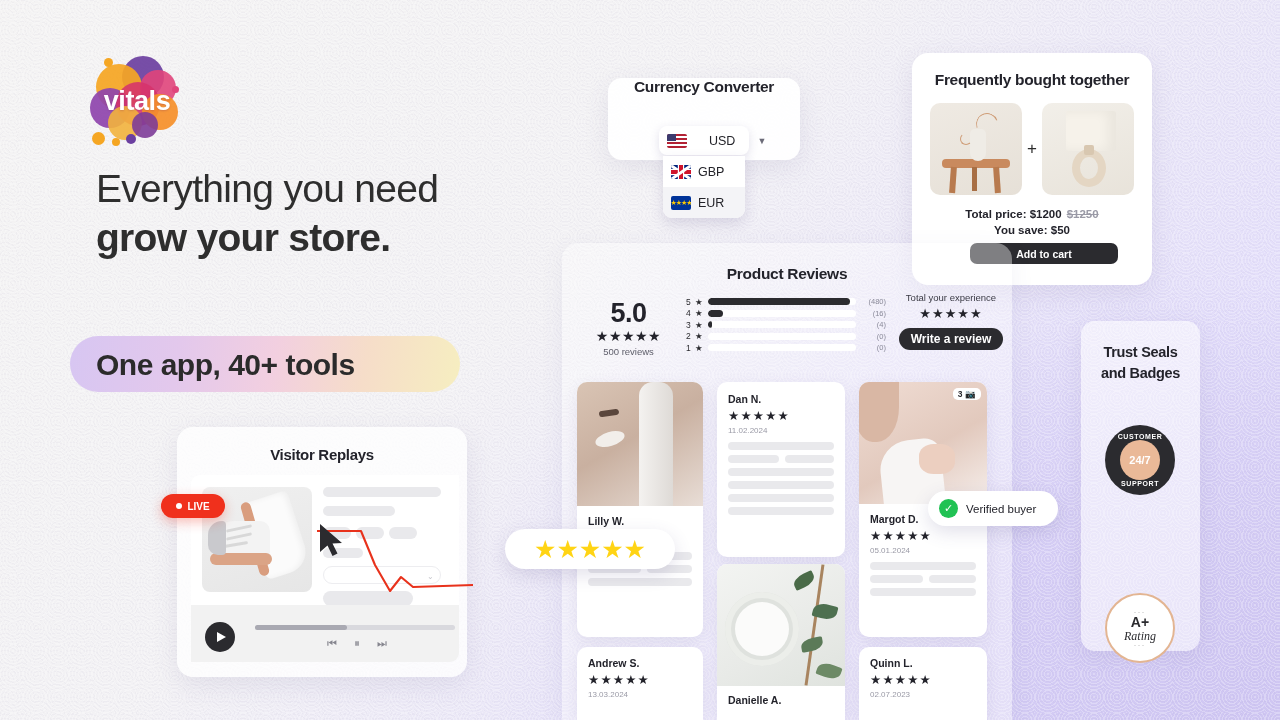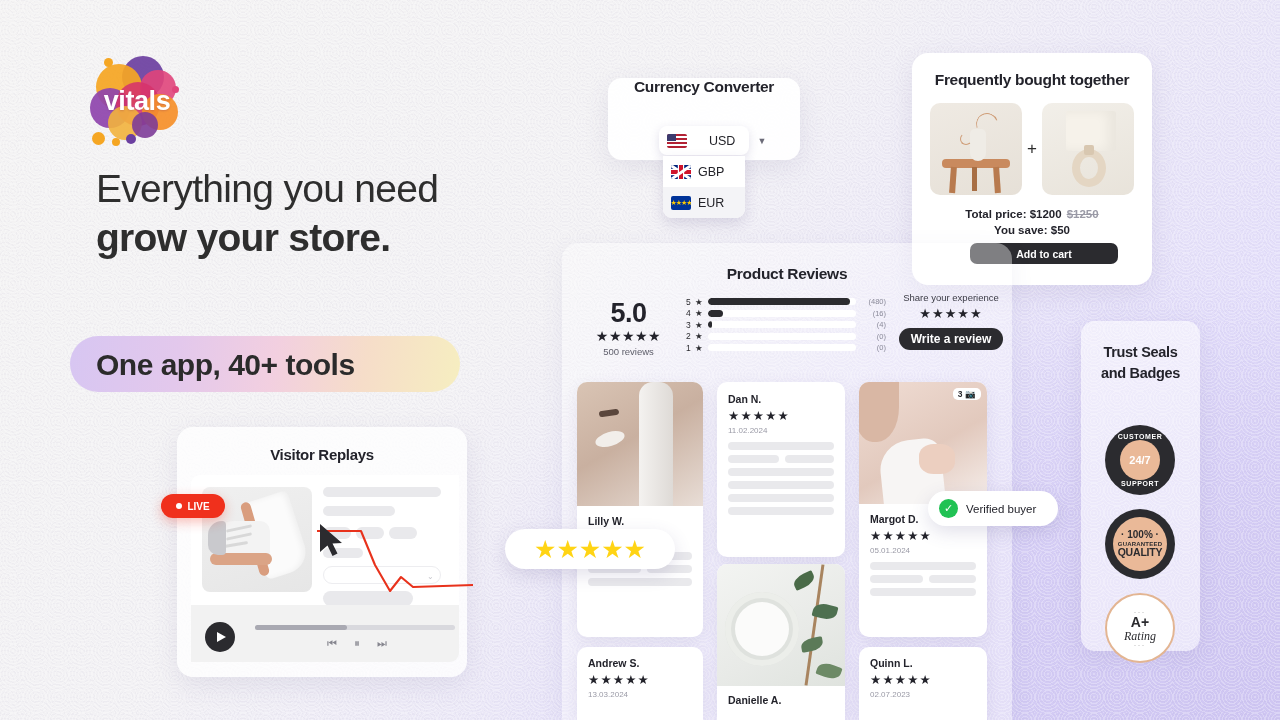--- a/index.html
+++ b/index.html
@@ -315,21 +315,21 @@
         <div class="bar-row">
           <span class="lbl">1</span>
           <span class="st">★</span>
           <span class="bar-track">
             <span class="bar-fill" style="width:0%"></span>
           </span>
           <span class="cval">(0)</span>
         </div>
       </div>
     <div class="share">
-      <div class="lbl">Share your experience</div>
+      <div class="lbl">Total your experience</div>
       <div class="stars">★★★★★</div>
       <div class="btn-dark">Write a review</div>
     </div>
   </div>
 </div>
 
 <div class="rcard" style="left:577px;top:382px;width:126px;height:255px;">
   <div class="rphoto" style="height:124px;background:linear-gradient(150deg,#d9c4b4 0%,#c9b0a0 45%,#e8ddd6 100%);">
     <div style="position:absolute;left:62px;top:0;width:34px;height:124px;background:linear-gradient(90deg,#f4f2f0,#dedad6);border-radius:14px 14px 0 0;"></div>
     <div style="position:absolute;left:18px;top:50px;width:30px;height:14px;background:#f2eeea;border-radius:50%;transform:rotate(-16deg);"></div>
@@ -433,27 +433,20 @@
 
 <div class="card" id="trust">
   <div class="ttl">
     <div>Trust Seals</div>
     <div>and Badges</div>
   </div>
   <div class="seal seal-1">
     <div class="arc-t">CUSTOMER</div>
     <div class="inner">24/7</div>
     <div class="arc-b">SUPPORT</div>
-  </div>
-  <div class="seal seal-2">
-    <div class="inner">
-      <div class="p1">· 100% ·</div>
-      <div class="p2">GUARANTEED</div>
-      <div class="p3">QUALITY</div>
-    </div>
   </div>
   <div class="seal seal-3">
     <div class="dots">···</div>
     <div class="ap">A+</div>
     <div class="rt">Rating</div>
     <div class="dots">···</div>
   </div>
 </div>
 
 <div class="card" id="replays">

